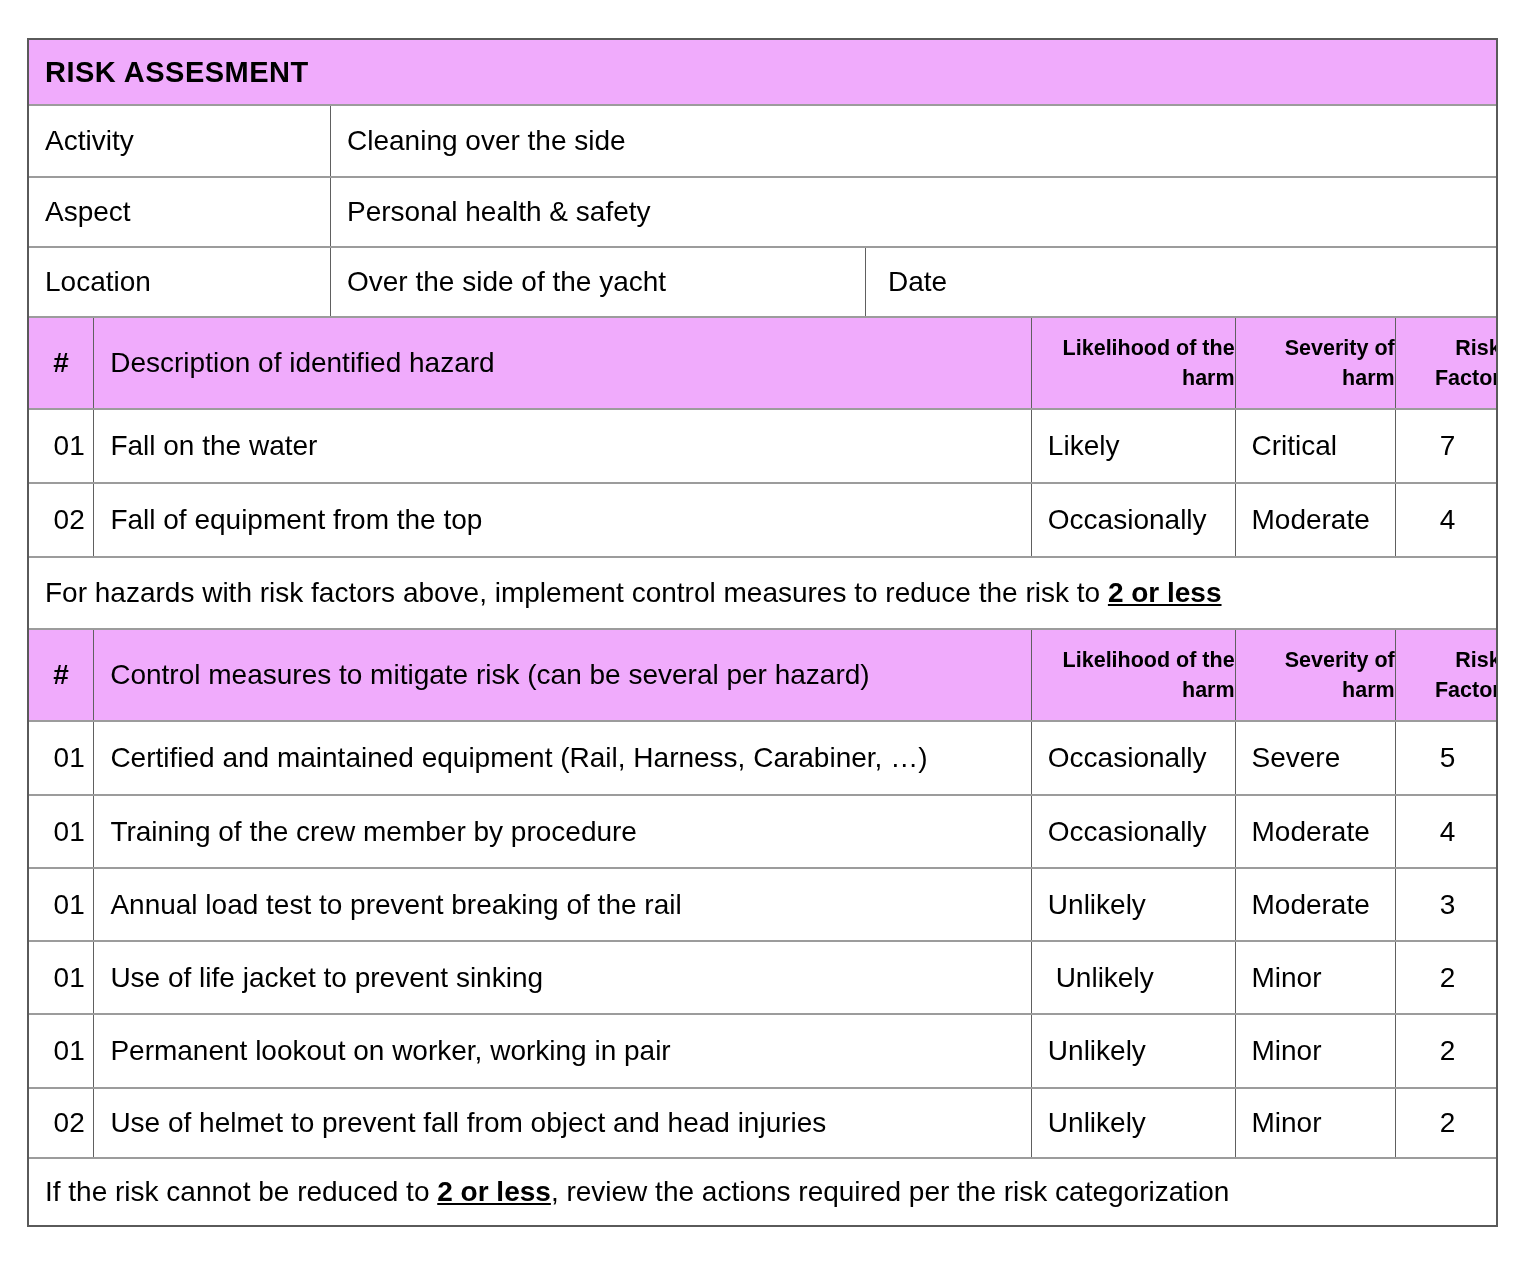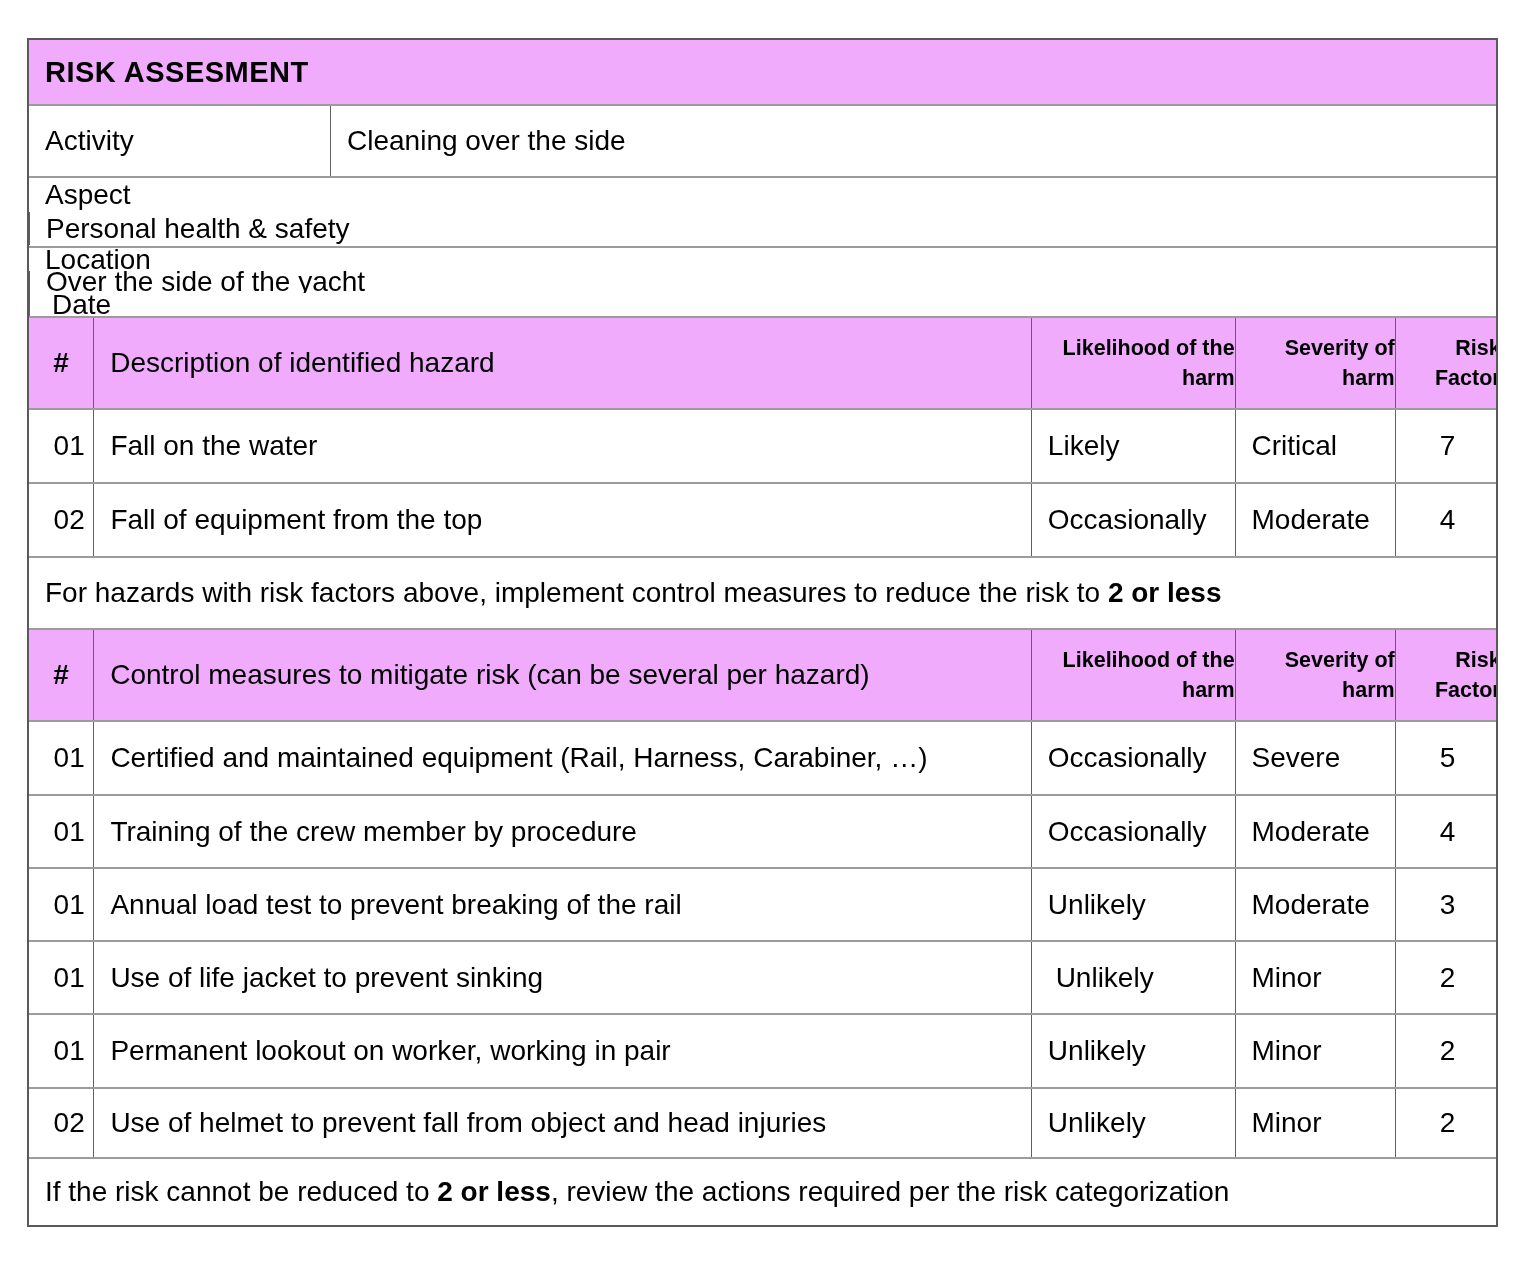--- a/index.html
+++ b/index.html
@@ -70,26 +70,26 @@
     justify-content: center;
     padding-left: 0;
     text-align: right;
     font-weight: bold;
     font-size: 21.5px;
     line-height: 1.4;
   }
   .full {
     width: 100%;
   }
-  .seminote { font-weight: 600; }
+  .seminote { font-weight: 600; text-decoration: underline; }
 
   
   .h-title    { height: 64px; }
   .h-info     { height: 72px; }
-  .h-info2    { height: 70px; flex-direction: column; }
+  .h-info2    { height: 70px; }
   .h-header   { height: 92px; }
   .h-data     { height: 74px; }
   .h-data2    { height: 73px; }
   .h-note     { height: 72px; }
   .h-last     { height: 70px; }
   .h-footer   { height: 68px; }
 
   
   .w-label   { width: 301px; }
   .w-value   { width: 1166px; }

